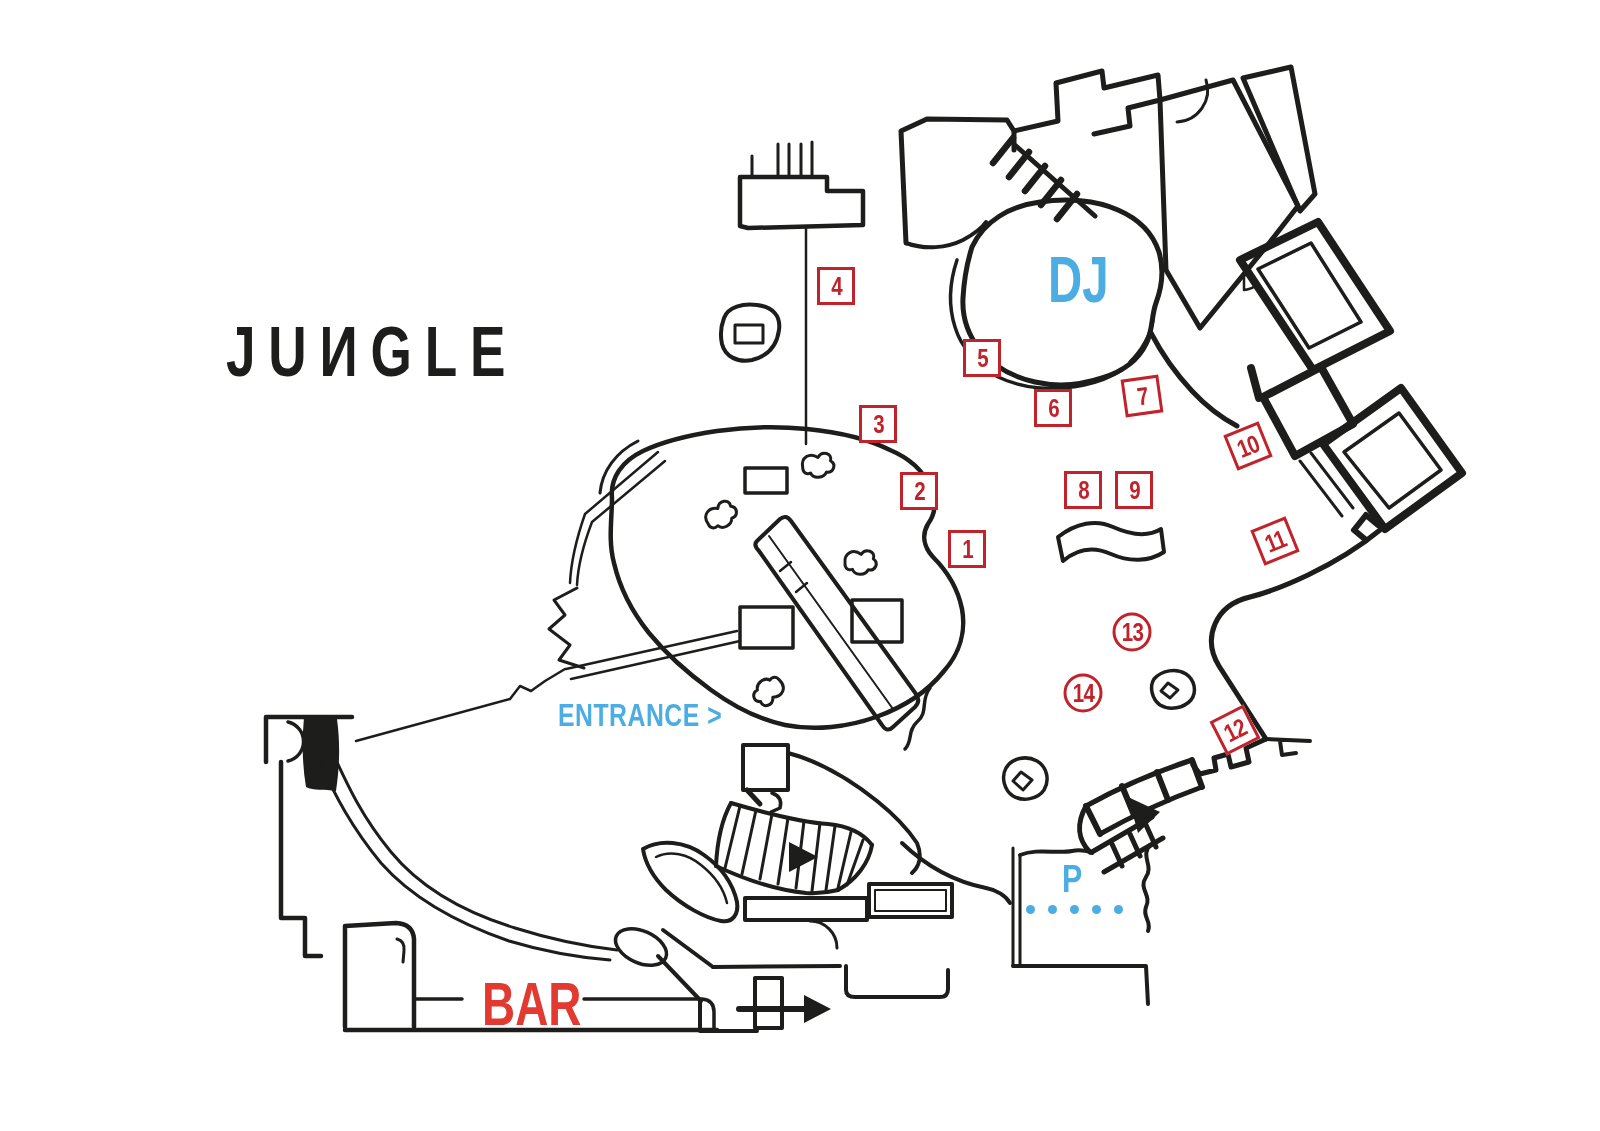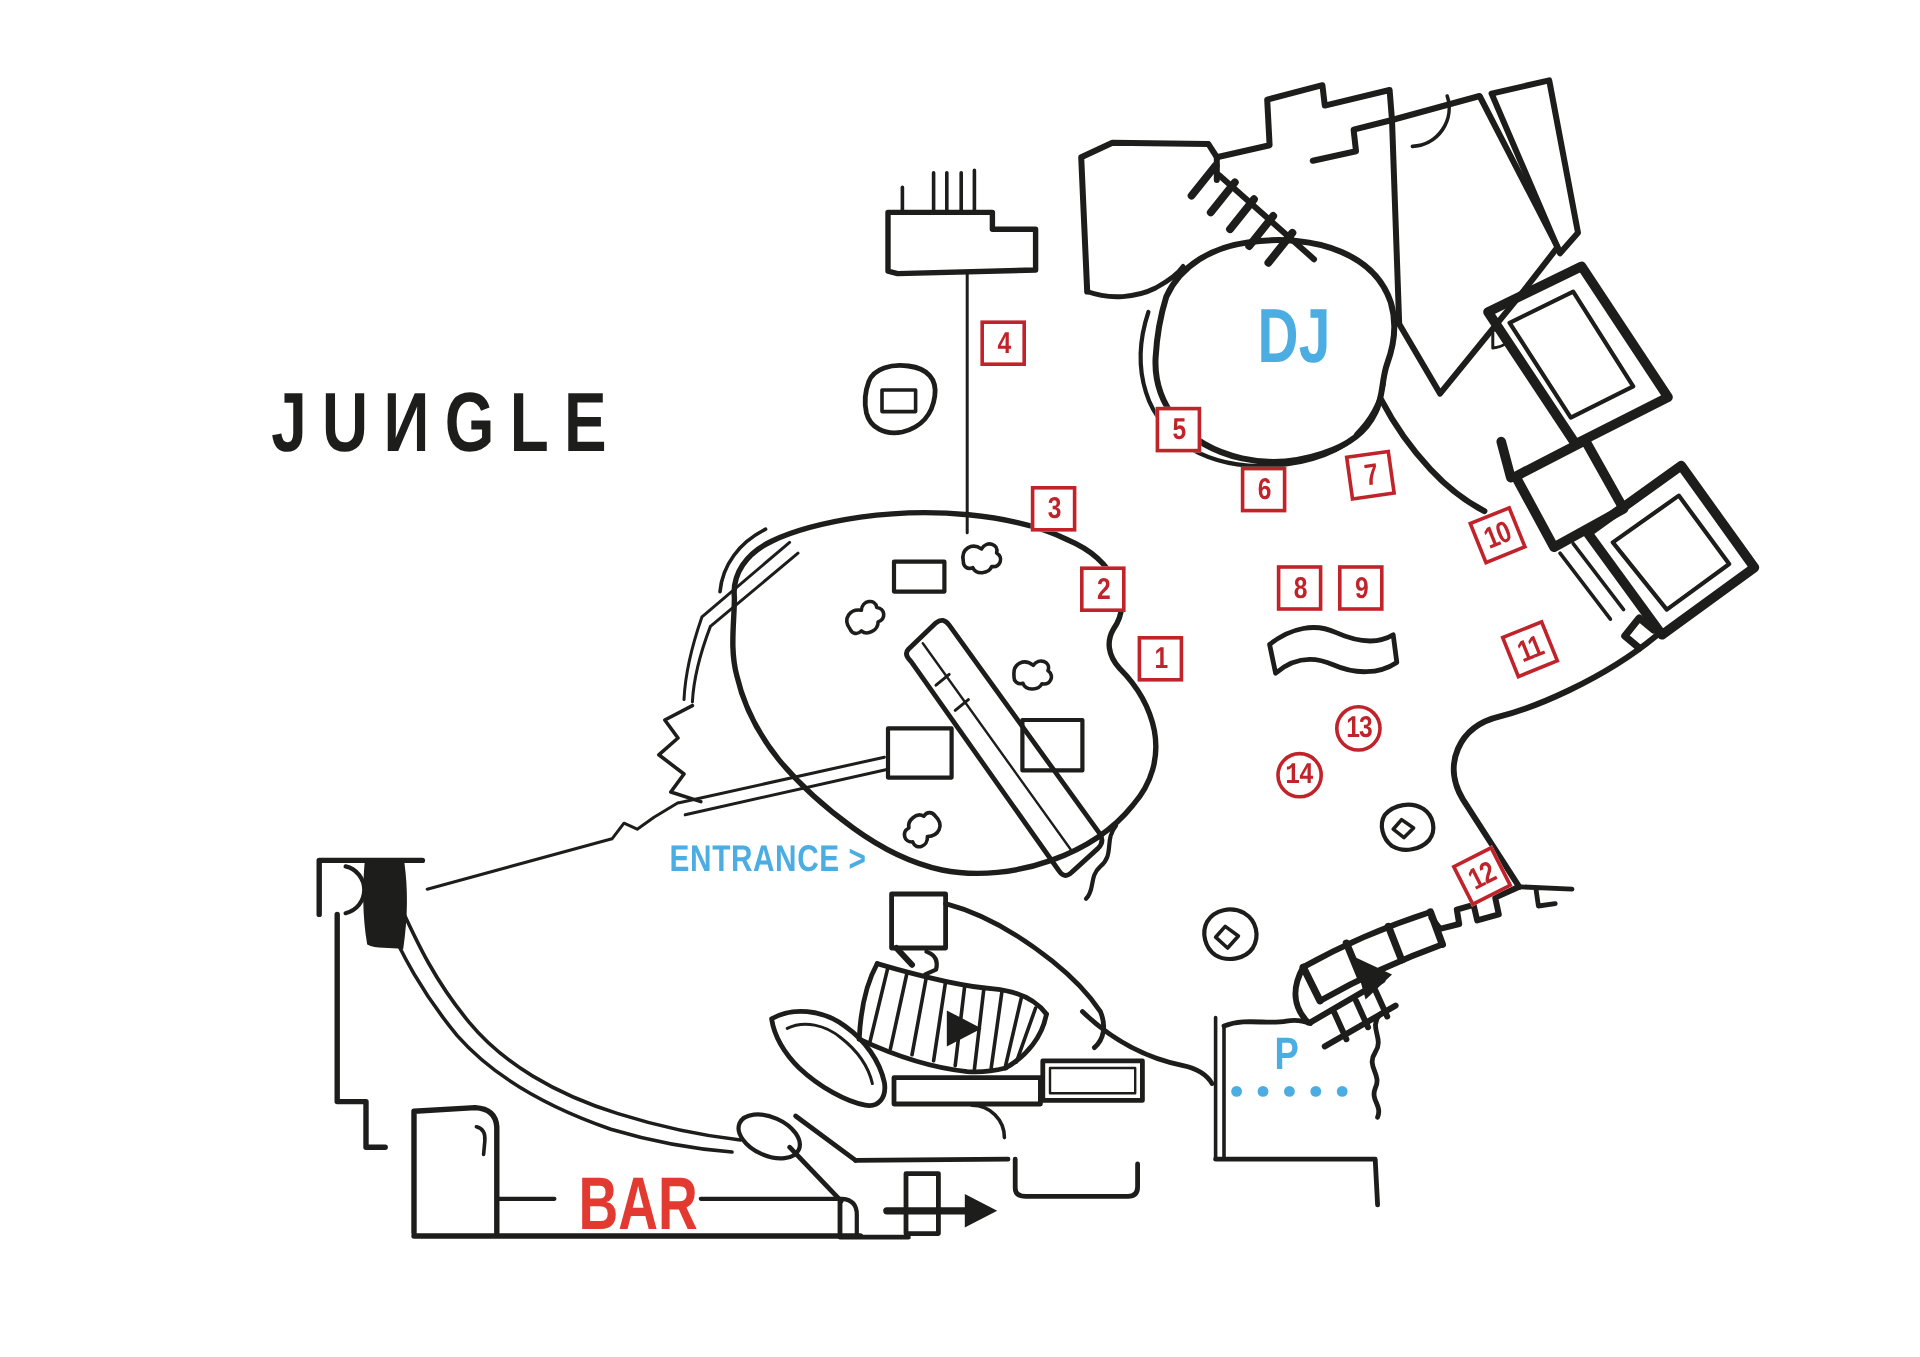--- a/index.html
+++ b/index.html
@@ -21,21 +21,21 @@
   #entrance-label{left:558px;top:698px;font-size:31px;color:var(--blue);letter-spacing:0.02em;transform:scaleX(0.80);}
   #bar-label{left:482px;top:968px;font-size:62px;color:var(--label-red);transform:scaleX(0.74);}
   #exit-p-label{left:1062px;top:858px;font-size:38px;color:var(--blue);transform:scaleX(0.80);}
 
   #exit-dots{position:absolute;left:1026px;top:905px;display:flex;gap:13px;}
   #exit-dots .dot{width:9px;height:9px;border-radius:50%;background:var(--blue);}
 
   .marker{position:absolute;display:flex;align-items:center;justify-content:center;
           background:#fff;color:var(--marker-red);z-index:5;box-sizing:border-box;}
   .marker.square{width:38px;height:38px;border:3px solid var(--marker-red);}
-  .marker.circle{width:39px;height:39px;border:3px solid var(--marker-red);border-radius:50%;}
+  .marker.circle{width:39px;height:39px;border:3px solid var(--marker-red);border-radius:50%;margin-top:25px;}
   .marker span{font-size:25px;font-weight:bold;transform:scaleX(0.82);letter-spacing:-1px;}
 </style>
 </head>
 <body>
 
 <div id="map-canvas">
 
   <svg width="1600" height="1131" viewBox="0 0 1600 1131">
 
     <g>
@@ -230,17 +230,17 @@
       </div>
       <div class="marker square" style="left: 1275px; top: 541px; transform: translate(-50%, -50%) rotate(-22deg);">
         <span>11</span>
       </div>
       <div class="marker square" style="left: 1235px; top: 730px; transform: translate(-50%, -50%) rotate(-27deg);">
         <span>12</span>
       </div>
       <div class="marker circle" style="left: 1132px; top: 607px; transform: translate(-50%, -50%) rotate(0deg);">
         <span>13</span>
       </div>
-      <div class="marker circle" style="left: 1083px; top: 646px; transform: translate(-50%, -50%) rotate(0deg); font-family: Liberation Mono, monospace;">
+      <div class="marker circle" style="left: 1083px; top: 668px; transform: translate(-50%, -50%) rotate(0deg);">
         <span>14</span>
       </div>
     </div>
 </div>
 
 </body></html>

